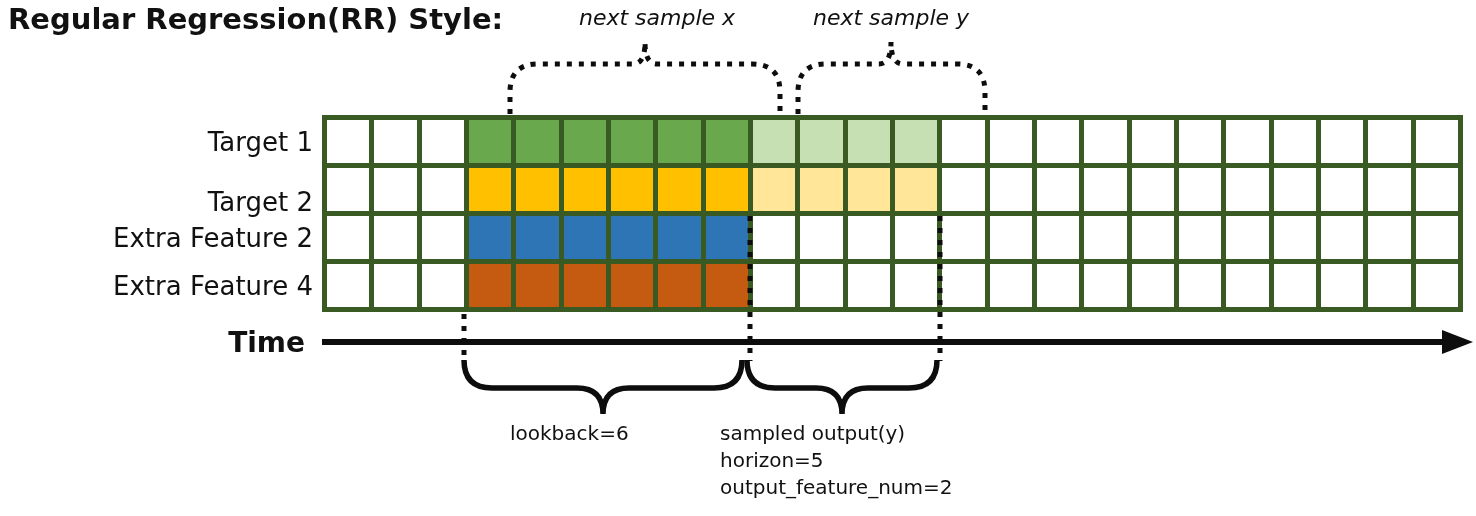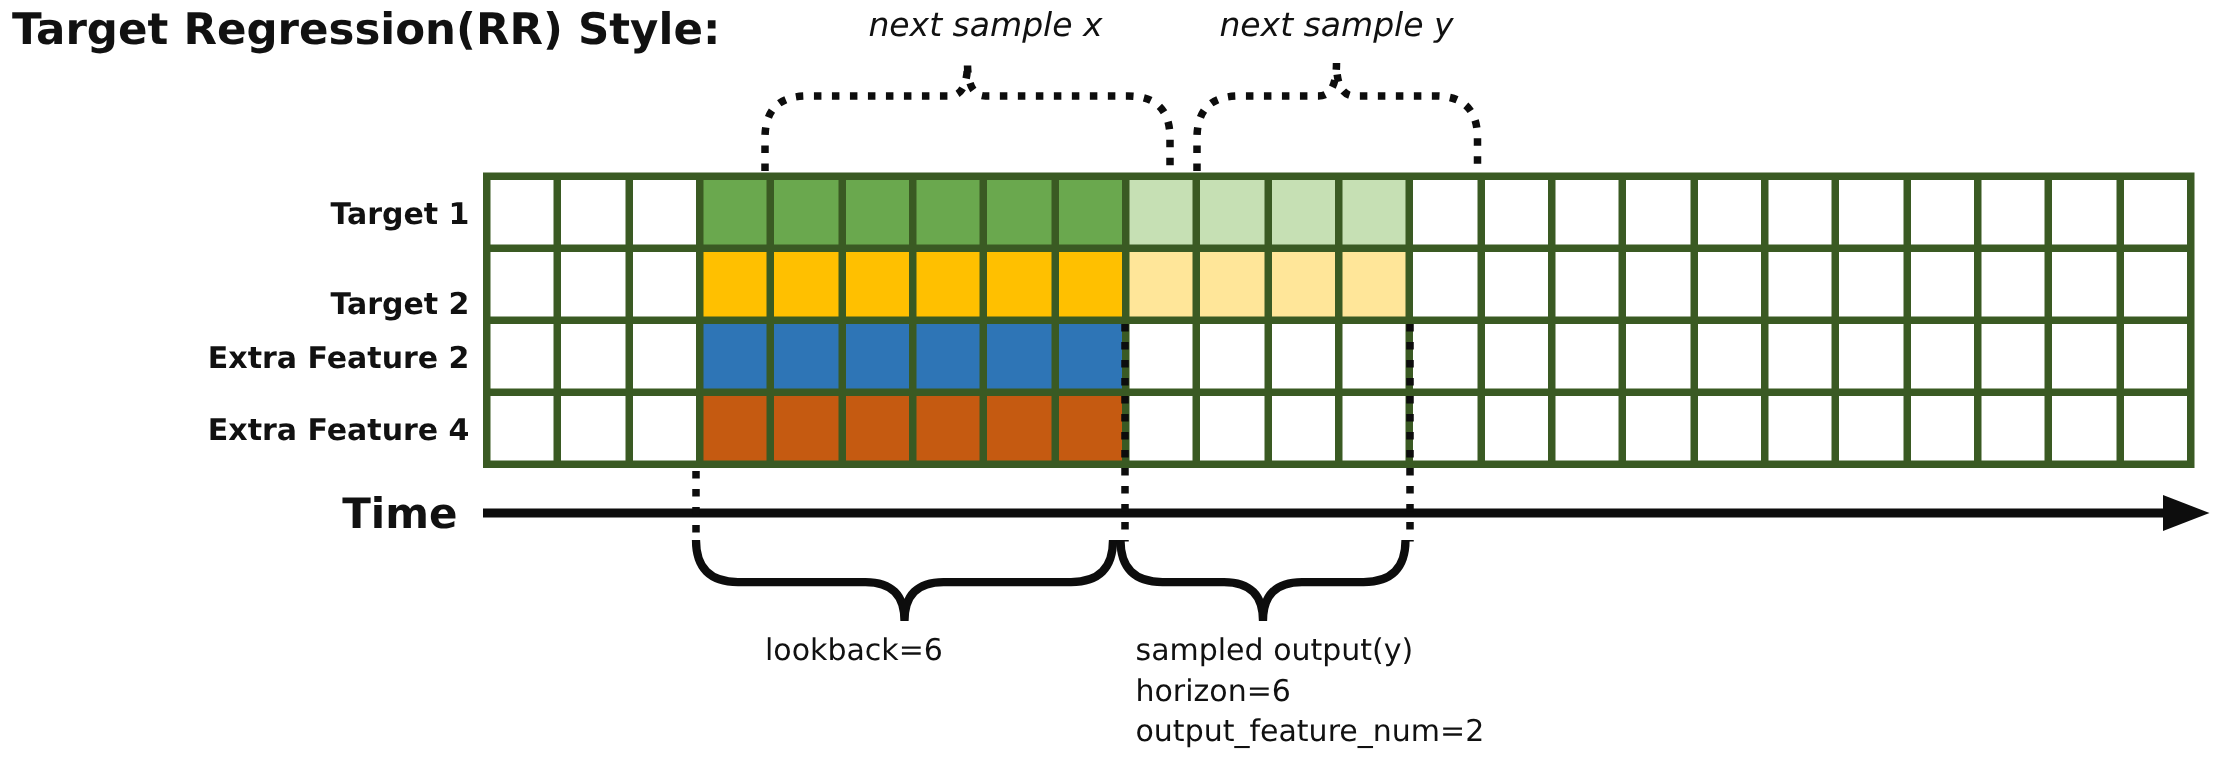--- a/index.html
+++ b/index.html
@@ -11,45 +11,45 @@
     position:absolute;left:8px;top:2px;font-size:29px;font-weight:bold;letter-spacing:0px;
   }
   .next-label{
     position:absolute;top:5px;font-size:22px;font-style:italic;white-space:nowrap;
     transform:translateX(-50%);
   }
   .next-label.nx{left:657px;}
   .next-label.ny{left:891px;}
   .row-label{
     position:absolute;left:0;width:313px;height:48px;line-height:48px;
-    text-align:right;font-size:20px;font-weight:bold;white-space:nowrap;
+    text-align:right;font-size:26px;font-weight:normal;white-space:nowrap;
   }
   .grid{
     position:absolute;left:322px;top:115px;width:1141px;height:197px;
     box-sizing:border-box;display:grid;grid-template-rows:repeat(4,1fr);
     gap:5px;padding:5px;background:#3A5A23;
   }
   .cell{width:100%;height:100%;}
   .svg-overlay{position:absolute;left:0;top:0;pointer-events:none;}
   .time-label{
     position:absolute;left:195px;top:326px;width:110px;text-align:right;
     font-size:28px;font-weight:bold;
   }
   .text-block{
     position:absolute;top:420px;font-size:20px;line-height:27px;white-space:nowrap;
   }
   .text-block.input{left:510px;}
-  .text-block.output{left:757px;}
+  .text-block.output{left:720px;}
 </style>
 </head>
 <body>
 
 <div class="canvas">
 
-  <div class="title">Target Regression(RR) Style:</div>
+  <div class="title">Regular Regression(RR) Style:</div>
 
   <div class="next-label ny">next sample y</div>
   <div class="next-label nx">next sample x</div>
 
   <div id="row-labels">
       <div class="row-label" style="top: 118px;">Target 1</div>
       <div class="row-label" style="top: 178px;">Target 2</div>
       <div class="row-label" style="top: 214px;">Extra Feature 2</div>
       <div class="row-label" style="top: 262px;">Extra Feature 4</div>
     </div>
@@ -169,17 +169,17 @@
     <path d="M747,360 Q747,388 775,388 L816,388 Q842,388 842,414 Q842,388 868,388 L909,388 Q937,388 937,360" stroke="#0d0d0d" stroke-width="5.5" fill="none"></path>
   </svg>
 
   <div class="time-label">Time</div>
 
   <div class="text-block input" id="input-block">
       <div>lookback=6</div>
     </div>
   <div class="text-block output" id="output-block">
       <div>sampled output(y)</div>
-      <div>horizon=6</div>
+      <div>horizon=5</div>
       <div>output_feature_num=2</div>
     </div>
 
 </div>
 
 </body></html>

